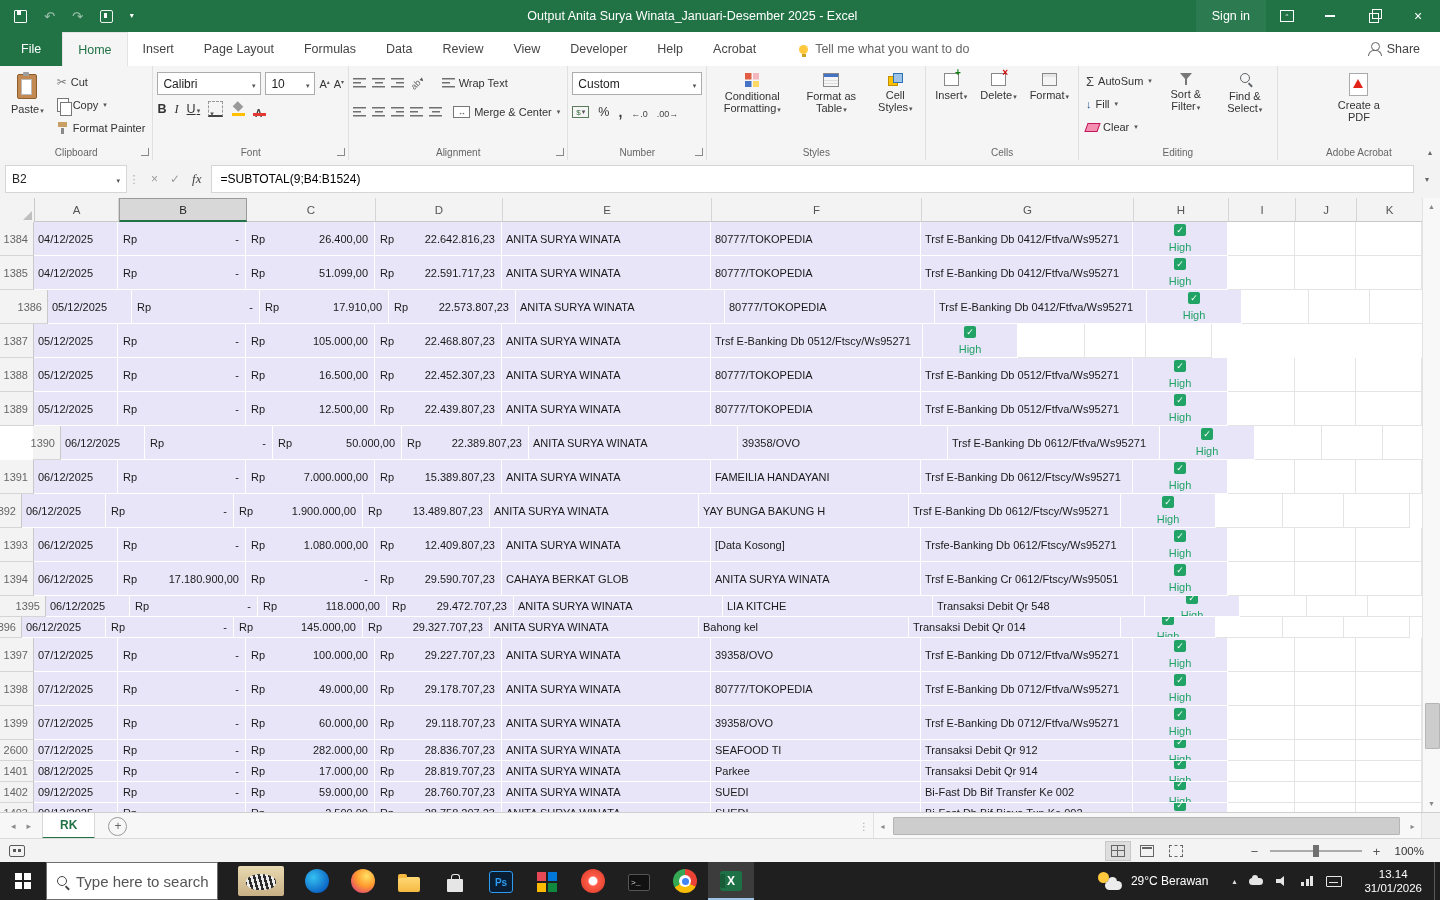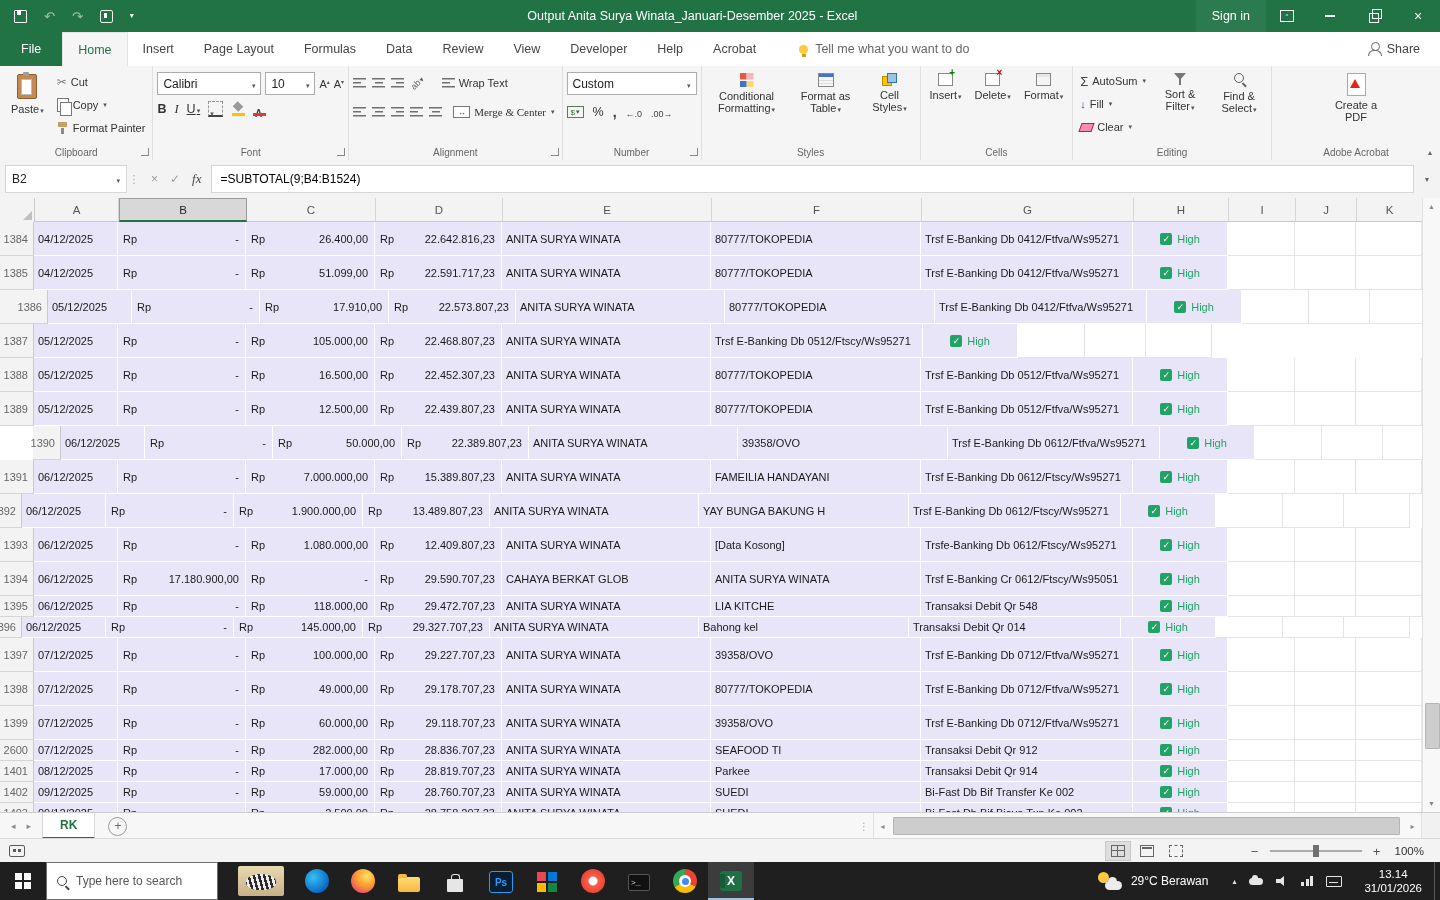--- a/index.html
+++ b/index.html
@@ -163,21 +163,21 @@
   .grow{display:flex;}
   .tall{height:34px;}.short{height:21px;}
   .rownum{background:#f3f3f3;border-right:1px solid #c9c9c9;border-bottom:1px solid #d5d5d5;color:#666;
           font-size:11px;display:flex;align-items:center;justify-content:flex-end;padding-right:5px;
           flex-shrink:0;box-sizing:border-box;}
   .cell{flex-shrink:0;box-sizing:border-box;background:#e7e5f7;border-right:1px solid #fff;border-bottom:1px solid #fff;
         font-size:11px;color:#1a1a1a;display:flex;align-items:center;overflow:hidden;}
   .cell.left{padding-left:4px;}
   .cell.money{justify-content:space-between;padding:0 6px 0 5px;}
   .cell.desc{line-height:12px;padding:2px 2px 2px 4px;}
-  .cell.hcell{justify-content:center;gap:5px;}
+  .cell.hcell{justify-content:center;gap:5px;flex-direction:column;}
   .cell.empty{background:#fff;border-right:1px solid #e4e4e4;border-bottom:1px solid #e4e4e4;}
   .chk{width:12px;height:12px;border-radius:2px;background:#21a366;color:#fff;font-size:9px;
        display:flex;align-items:center;justify-content:center;flex-shrink:0;}
   .chk::before{content:"✓";}
   .high{color:#21a366;}
 
   
   .vscroll{position:absolute;left:1422px;top:198px;width:18px;height:614px;background:#f8f8f8;border-left:1px solid #e2e2e2;}
   .vs-up,.vs-down{position:absolute;left:0;width:17px;height:17px;color:#888;font-size:7px;
                   display:flex;align-items:center;justify-content:center;}
@@ -225,21 +225,21 @@
   .taskbar{position:absolute;left:0;top:862px;width:100%;height:38px;background:#1f1f1f;
            display:flex;align-items:stretch;color:#fff;}
   .tslot{width:46px;display:flex;align-items:center;justify-content:center;flex-shrink:0;}
   .tslot.activeapp{background:rgba(255,255,255,.13);border-bottom:2px solid #9cc3e5;box-sizing:border-box;}
   .startlogo{display:grid;grid-template-columns:7px 7px;grid-template-rows:7px 7px;gap:1.5px;}
   .startlogo span{background:#fff;}
   .search{width:172px;background:#fff;border:1px solid #6e6e6e;display:flex;align-items:center;
           gap:9px;padding:0 10px;flex-shrink:0;box-sizing:border-box;}
   .search .lens{border-color:#444;}
   .search .lens::after{background:#444;}
-  .searchtext{font-size:12px;color:#555;white-space:nowrap;}
+  .searchtext{font-size:15px;color:#555;white-space:nowrap;}
   .zebra{width:46px;height:30px;align-self:center;margin:0 10px 0 20px;border-radius:2px;
          background:linear-gradient(180deg,#e8d9b0,#c9b086);position:relative;overflow:hidden;flex-shrink:0;}
   .zebra::after{content:"";position:absolute;left:8px;top:8px;width:30px;height:16px;border-radius:50% 50% 45% 45%;
                 background:repeating-linear-gradient(75deg,#2b2b2b 0 2.5px,#ededed 2.5px 5px);}
   .appicon{width:24px;height:24px;}
   .ic-edge{border-radius:50%;background:radial-gradient(circle at 35% 35%,#35c1f1,#0b63c4 75%);}
   .ic-firefox{border-radius:50%;background:radial-gradient(circle at 65% 30%,#ffe265,#ff9a2e 45%,#e3506b 80%,#b5007f 100%);}
   .ic-folder{width:22px;height:15px;margin-top:6px;background:linear-gradient(#ffd975,#f5b942);border-radius:2px;position:relative;}
   .ic-folder::before{content:"";position:absolute;left:0;top:-3px;width:9px;height:4px;background:#f5b942;border-radius:2px 2px 0 0;}
   .ic-store{width:16px;height:13px;margin:8px auto 0;background:#e6e6e6;border-radius:1px;position:relative;}
@@ -407,21 +407,21 @@
             <span class="alicon al-l"></span>
             <span>Wrap Text</span>
           </div>
         </div>
         <div class="hrow" style="gap:6px;">
           <span class="alicon al-l"></span>
           <span class="alicon al-c"></span>
           <span class="alicon al-r"></span>
           <span class="alicon al-l"></span>
           <span class="alicon al-c"></span>
-          <div class="smallbtn dd" style="margin-left:2px;font-family:Liberation Serif, serif;">
+          <div class="smallbtn dd" style="margin-left:2px;">
             <span class="merge-ic"></span>
             <span>Merge &amp; Center</span>
           </div>
         </div>
       </div>
       <span class="glabel">Alignment</span>
       <span class="launcher"></span>
     </div>
 
     <div class="rgroup">
@@ -825,21 +825,21 @@
           <div class="cell left desc" style="width: 212px;">Trsf E-Banking Cr 0612/Ftscy/Ws95051</div>
           <div class="cell hcell" style="width: 95px;">
             <div class="chk"></div>
             <div class="high">High</div>
           </div>
           <div class="cell empty" style="width: 67px;"></div>
           <div class="cell empty" style="width: 61px;"></div>
           <div class="cell empty" style="width: 66px;"></div>
         </div>
         <div class="grow short">
-          <div class="rownum" style="width: 34px;">1395</div>
+          <div class="rownum" style="width: 46px;">1395</div>
           <div class="cell left" style="width: 84px;">06/12/2025</div>
           <div class="cell money" style="width: 128px;">
             <div class="rp">Rp</div>
             <div class="amt">-</div>
           </div>
           <div class="cell money" style="width: 129px;">
             <div class="rp">Rp</div>
             <div class="amt">118.000,00</div>
           </div>
           <div class="cell money" style="width: 127px;">

